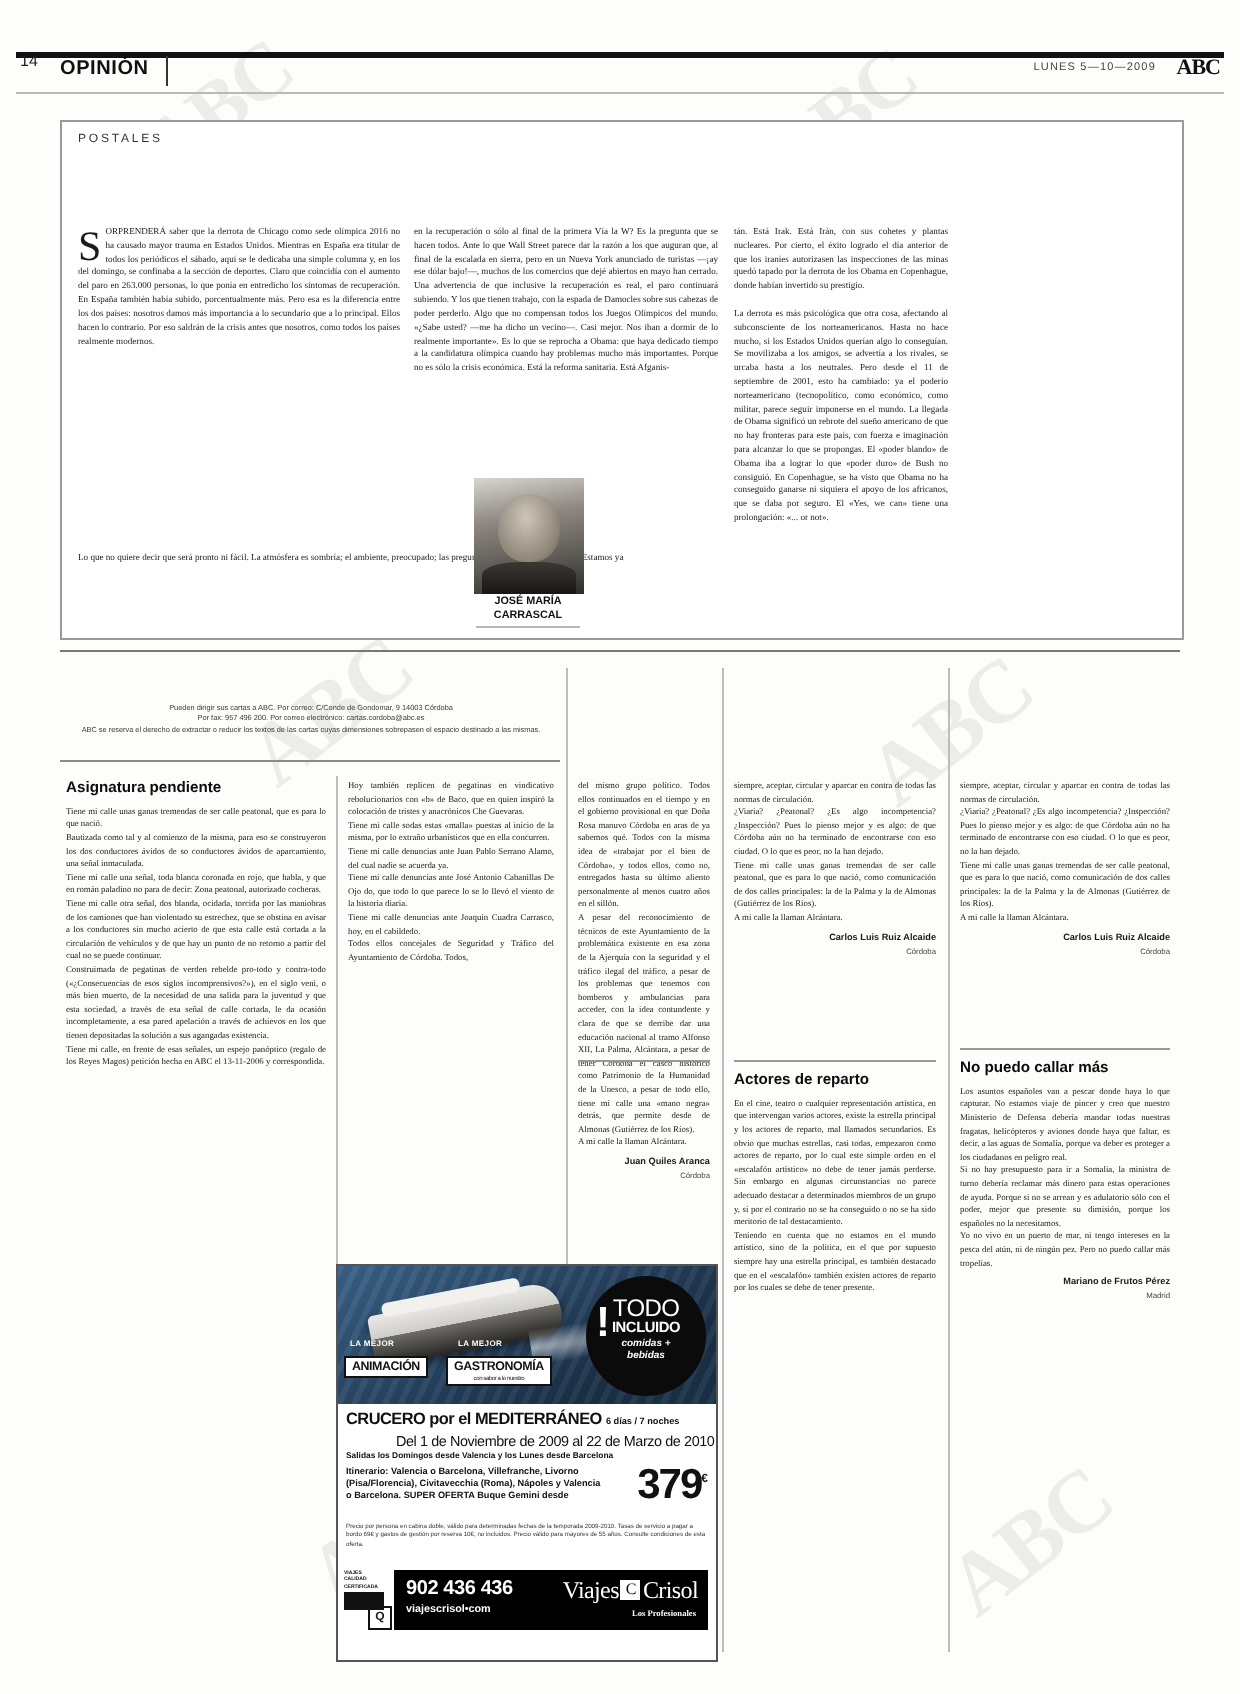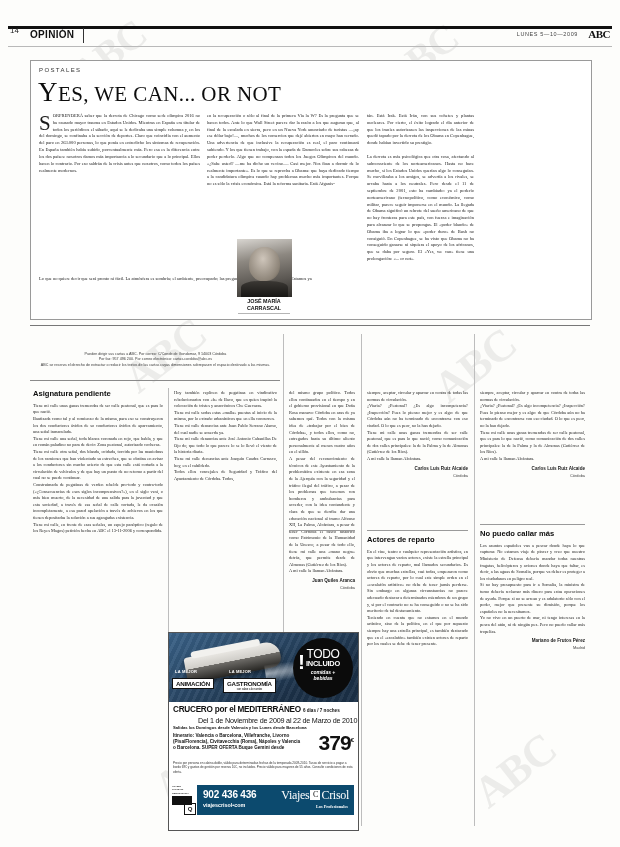--- a/index.html
+++ b/index.html
@@ -107,21 +107,21 @@
       font-weight:400;font-size:7.2px;color:#111;letter-spacing:-.2px;margin-left:25px;}
   .ad-l3{position:absolute;left:4px;top:92px;width:181px;font-family:"Liberation Sans",sans-serif;
       font-weight:700;font-size:4.2px;color:#111;}
   .ad-l4{position:absolute;left:4px;top:100px;width:130px;font-family:"Liberation Sans",sans-serif;
       font-weight:700;font-size:4.6px;line-height:1.35;color:#111;}
   .ad-price{position:absolute;right:4px;top:98px;font-family:"Liberation Sans",sans-serif;
       font-weight:700;font-size:21px;color:#111;letter-spacing:-1px;}
   .ad-price sup{font-size:6px;vertical-align:super;letter-spacing:0;}
   .ad-fine{position:absolute;left:4px;top:128px;width:181px;font-family:"Liberation Sans",sans-serif;
       font-size:3.1px;line-height:1.45;color:#333;}
-  .ad-bar{position:absolute;left:28px;top:152px;width:157px;height:30px;background:#0c4a6e;}
+  .ad-bar{position:absolute;left:28px;top:152px;width:157px;height:30px;background:#000000;}
   .ad-phone{position:absolute;left:6px;top:4px;font-family:"Liberation Sans",sans-serif;font-weight:700;font-size:10px;color:#fff;letter-spacing:-.2px;}
   .ad-site{position:absolute;left:6px;top:17px;font-family:"Liberation Sans",sans-serif;font-weight:700;font-size:5.4px;color:#fff;}
   .ad-brand{position:absolute;right:5px;top:3px;font-family:"Liberation Serif",serif;font-size:12px;color:#fff;letter-spacing:-.3px;}
   .ad-brand .sq{display:inline-block;width:10px;height:10px;background:#fff;color:#111;
       font-size:8px;line-height:10px;text-align:center;vertical-align:2px;margin:0 1px;font-family:"Liberation Serif",serif;}
   .ad-prof{position:absolute;right:6px;top:19px;font-family:"Liberation Serif",serif;font-weight:700;font-size:4.3px;color:#fff;}
   .ad-seal{position:absolute;left:3px;top:152px;width:22px;height:30px;}
   .ad-seal .t{font-family:"Liberation Sans",sans-serif;font-weight:700;font-size:2.5px;line-height:1.3;color:#111;}
   .ad-seal .blk{width:20px;height:9px;background:#111;margin-top:1px;}
   .ad-seal .q{position:absolute;left:12px;top:18px;width:10px;height:10px;border:1px solid #111;
@@ -144,21 +144,20 @@
     <div class="mh-folio">14</div>
     <div class="mh-section">OPINIÓN</div>
     <div class="mh-sep"></div>
     <div class="mh-date">LUNES 5—10—2009</div>
     <div class="mh-logo">ABC</div>
     <div class="mh-rule-bot"></div>
   </div>
 
   <div class="opbox">
     <div class="kicker">POSTALES</div>
-    <div class="optitle"><span class="cap">Y</span><span>ES, WE CAN... OR NOT</span></div>
 
     <div class="op-col c1">
       <span class="dropcap">S</span><span>ORPRENDERÁ saber que la derrota de Chicago como sede olímpica 2016 no ha causado mayor trauma en Estados Unidos. Mientras en España era titular de todos los periódicos el sábado, aquí se le dedicaba una simple columna y, en los del domingo, se confinaba a la sección de deportes. Claro que coincidía con el aumento del paro en 263.000 personas, lo que ponía en entredicho los síntomas de recuperación. En España también había subido, porcentualmente más. Pero esa es la diferencia entre los dos países: nosotros damos más importancia a lo secundario que a lo principal. Ellos hacen lo contrario. Por eso saldrán de la crisis antes que nosotros, como todos los países realmente modernos.</span>
     </div>
     <div class="op-col c2">en la recuperación o sólo al final de la primera Vía la W? Es la pregunta que se hacen todos. Ante lo que Wall Street parece dar la razón a los que auguran que, al final de la escalada en sierra, pero en un Nueva York anunciado de turistas —¡ay ese dólar bajo!—, muchos de los comercios que dejé abiertos en mayo han cerrado. Una advertencia de que inclusive la recuperación es real, el paro continuará subiendo. Y los que tienen trabajo, con la espada de Damocles sobre sus cabezas de poder perderlo. Algo que no compensan todos los Juegos Olímpicos del mundo. «¿Sabe usted? —me ha dicho un vecino—. Casi mejor. Nos iban a dormir de lo realmente importante». Es lo que se reprocha a Obama: que haya dedicado tiempo a la candidatura olímpica cuando hay problemas mucho más importantes. Porque no es sólo la crisis económica. Está la reforma sanitaria. Está Afganis-</div>
     <div class="op-col c3" style="white-space:pre-line">tán. Está Irak. Está Irán, con sus cohetes y plantas nucleares. Por cierto, el éxito logrado el día anterior de que los iraníes autorizasen las inspecciones de las minas quedó tapado por la derrota de los Obama en Copenhague, donde habían invertido su prestigio.
 
 La derrota es más psicológica que otra cosa, afectando al subconsciente de los norteamericanos. Hasta no hace mucho, si los Estados Unidos querían algo lo conseguían. Se movilizaba a los amigos, se advertía a los rivales, se urcaba hasta a los neutrales. Pero desde el 11 de septiembre de 2001, esto ha cambiado: ya el poderío norteamericano (tecnopolítico, como económico, como militar, parece seguir imponerse en el mundo. La llegada de Obama significó un rebrote del sueño americano de que no hay fronteras para este país, con fuerza e imaginación para alcanzar lo que se propongas. El «poder blando» de Obama iba a lograr lo que «poder duro» de Bush no consiguió. En Copenhague, se ha visto que Obama no ha conseguido ganarse ni siquiera el apoyo de los africanos, que se daba por seguro. El «Yes, we can» tiene una prolongación: «... or not».</div>
     <div class="op-col c4"></div>
     <div class="op-tail">Lo que no quiere decir que será pronto ni fácil. La atmósfera es sombría; el ambiente, preocupado; las preguntas, más que las respuestas. ¿Estamos ya</div>

